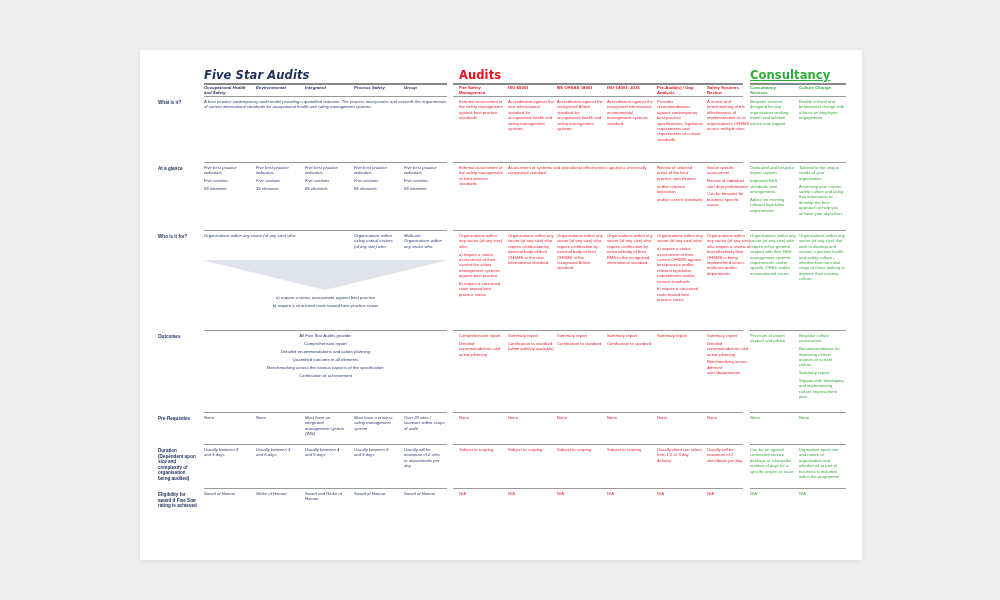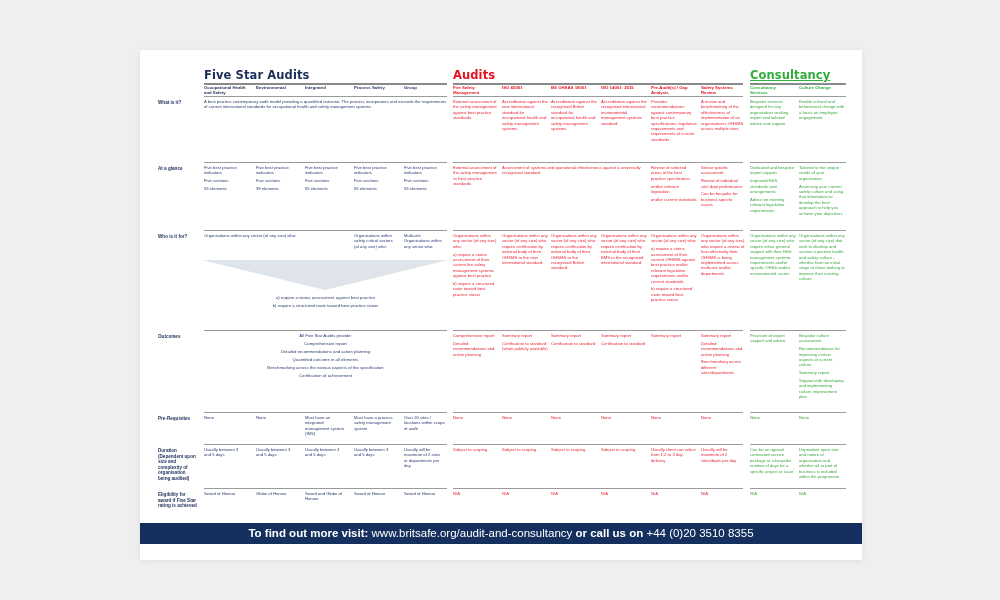--- a/index.html
+++ b/index.html
@@ -4,22 +4,22 @@
 <style>
   * { box-sizing: border-box; margin: 0; padding: 0; }
   html, body { width: 1000px; height: 600px; overflow: hidden; }
   body { background: #efefef; font-family: "Liberation Sans", sans-serif; position: relative; }
   .card {
     position: absolute; left: 140px; top: 50px; width: 722px; height: 510px;
     background: #ffffff; box-shadow: 0 1px 6px rgba(0,0,0,0.08);
   }
   .abs { position: absolute; }
   .sec-title { font-family: "DejaVu Sans", sans-serif; font-weight: bold; font-size: 11.5px; letter-spacing: 0.1px; }
-  .navy { color: #1c2e5a; }
-  .red { color: #e3101e; }
+  .navy { color: #1c2e5a; font-style: italic; }
+  .red { color: #e3101e; margin-left: 6px; }
   .green { color: #2fae3b; }
   .rowlabel { font-size: 4.6px; font-weight: bold; color: #1c2e5a; line-height: 5.6px; }
   .colhdr { font-size: 4.3px; font-weight: bold; line-height: 5.3px; }
   .cell { font-size: 4.2px; line-height: 5.4px; }
   .cell p { margin-bottom: 2.4px; }
   .cell.navy { color: #2a3a72; }
   .cell.red { color: #e52432; }
   .cell.green { color: #36a83f; }
   .rule { position: absolute; height: 1px; background: #9a9a9a; }
   .rule.thick { height: 1.5px; background: #8a8a8a; }
@@ -258,19 +258,13 @@
   <div class="abs cell navy" style="left:264px;top:441px;width:46px;">Sword of Honour</div>
   <div class="abs cell red" style="left:313px;top:441px;">N/A</div>
   <div class="abs cell red" style="left:362px;top:441px;">N/A</div>
   <div class="abs cell red" style="left:411px;top:441px;">N/A</div>
   <div class="abs cell red" style="left:461px;top:441px;">N/A</div>
   <div class="abs cell red" style="left:511px;top:441px;">N/A</div>
   <div class="abs cell red" style="left:561px;top:441px;">N/A</div>
   <div class="abs cell green" style="left:610px;top:441px;">N/A</div>
   <div class="abs cell green" style="left:659px;top:441px;">N/A</div>
 
-  <div class="banner">
-    <b>To find out more visit:</b>
-    <span>www.britsafe.org/audit-and-consultancy</span>
-    <b>or call us on</b>
-    <span>+44 (0)20 3510 8355</span>
-  </div>
 </div>
 
 </body></html>

